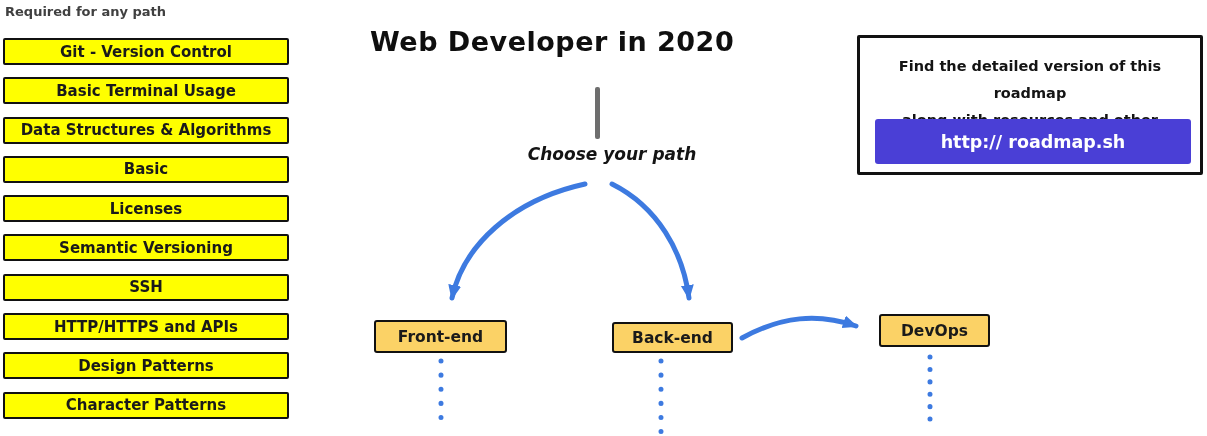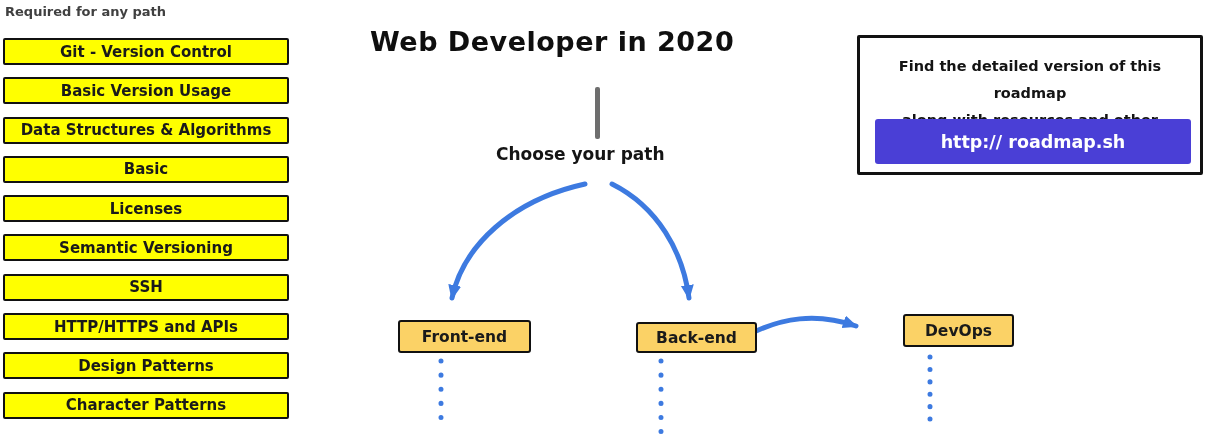--- a/index.html
+++ b/index.html
@@ -25,32 +25,32 @@
   
   .page-title{
     position:absolute;left:370px;top:26px;width:460px;text-align:left;
     font-size:27px;font-weight:bold;letter-spacing:.5px;color:#0f0f0f;
   }
   .stem{
     position:absolute;left:595px;top:87px;width:4.5px;height:52px;
     background:var(--connector-gray);border-radius:2px;
   }
   .choose-prompt{
-    position:absolute;left:496px;top:144px;width:256px;text-align:left;
-    font-size:17px;font-weight:bold;color:#141414;
+    position:absolute;left:484px;top:144px;width:256px;text-align:center;
+    font-size:17px;font-weight:bold;color:#141414;font-style:italic;
   }
   
   .wires{position:absolute;left:0;top:0;pointer-events:none;}
   
   .path-node{
     position:absolute;box-sizing:border-box;
     background:var(--path-box-fill);
     border:2.5px solid var(--border-black);border-radius:3px;
     display:flex;align-items:center;justify-content:center;
-    font-size:15.5px;font-weight:bold;color:#1a1a1a;cursor:pointer;margin-left:24px;
+    font-size:15.5px;font-weight:bold;color:#1a1a1a;cursor:pointer;
   }
   .node-frontend{left:374px;top:320px;width:133px;height:33px;}
   .node-backend{left:612px;top:322px;width:121px;height:31px;}
   .node-devops{left:879px;top:314px;width:111px;height:33px;}
   
   .info-box{
     position:absolute;left:857px;top:35px;width:346px;height:140px;
     box-sizing:border-box;background:#fff;
     border:3px solid var(--border-black);border-radius:2px;
   }
@@ -68,21 +68,21 @@
   }
 </style>
 </head>
 <body>
 
 <div class="canvas">
 
   <div class="sidebar-heading">Required for any path</div>
   <div class="sidebar">
     <div class="req-box">Git - Version Control</div>
-    <div class="req-box">Basic Version Usage</div>
+    <div class="req-box">Basic Terminal Usage</div>
     <div class="req-box">Data Structures &amp; Algorithms</div>
     <div class="req-box">Basic</div>
     <div class="req-box">Licenses</div>
     <div class="req-box">Semantic Versioning</div>
     <div class="req-box">SSH</div>
     <div class="req-box">HTTP/HTTPS and APIs</div>
     <div class="req-box">Design Patterns</div>
     <div class="req-box">Character Patterns</div>
   </div>
 

